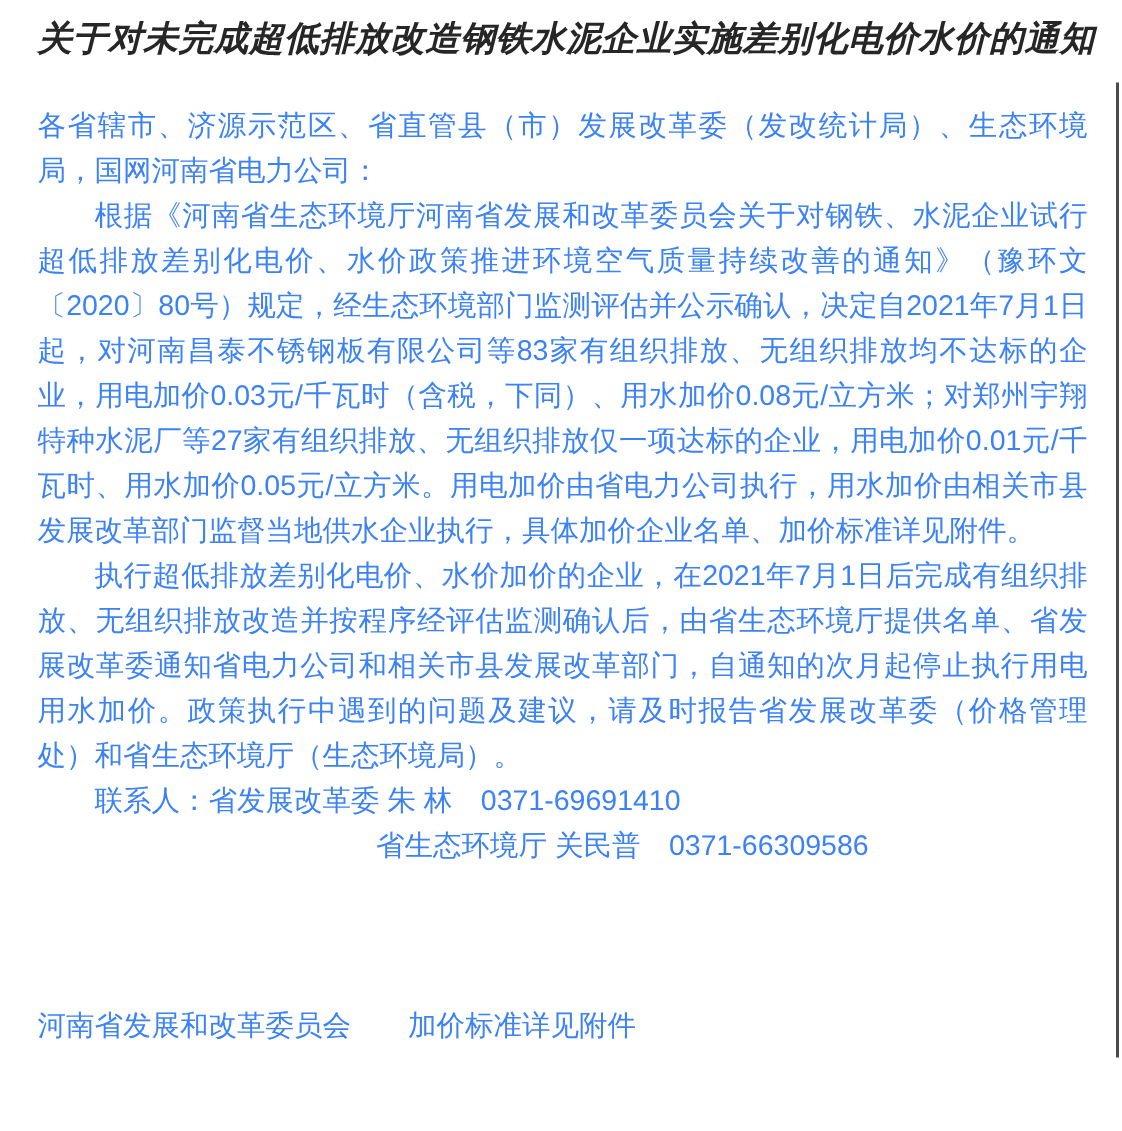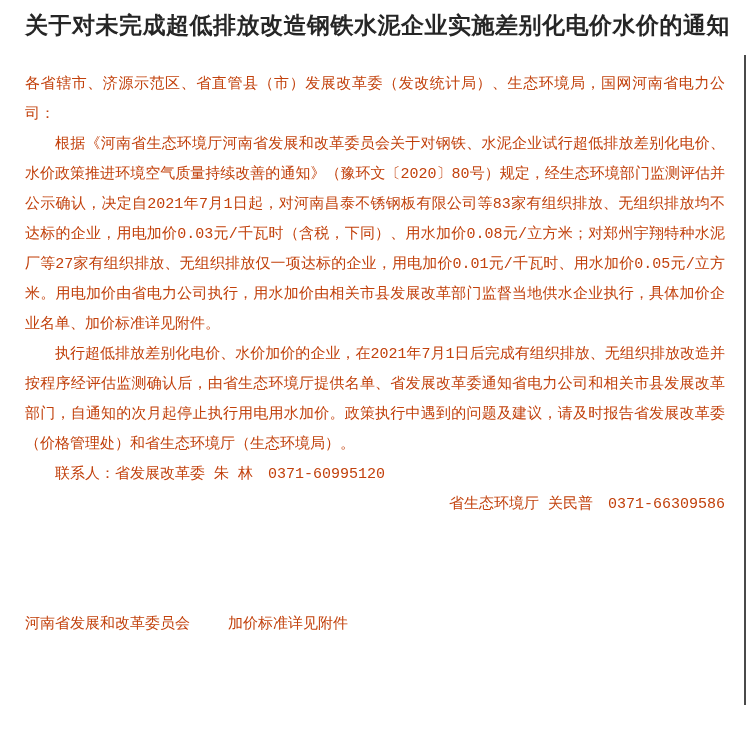--- a/index.html
+++ b/index.html
@@ -21,37 +21,37 @@
   }
   .title {
     font-size: 23px;
     line-height: 34px;
     font-weight: 600;
     color: #262626;
     text-align: center;
     margin: 0 0 28px 0;
     letter-spacing: 0.5px;
     white-space: nowrap;
+    font-style: italic;
   }
   .para {
-    font-size: 15px;
+    font-size: 19px;
     line-height: 30px;
     text-align: justify;
     margin: 0;
-    color: #c2410c;
-    font-family: Liberation Mono, monospace;
+    color: #3b82f6;
   }
   .indent { text-indent: 2em; }
   .contact {
     text-align: left;
     white-space: pre-wrap;
     text-indent: 2em;
   }
   .contact2 {
-    text-align: right;
+    text-align: center;
     white-space: pre-wrap;
     text-indent: 4.2em;
   }
   .attachment { margin-top: 30px; }
   .signature {
     margin-top: 90px;
     text-align: left;
     text-indent: 0;
   }
   .sig-gap {
@@ -73,21 +73,21 @@
 <div class="page">
 
   <h1 class="title">关于对未完成超低排放改造钢铁水泥企业实施差别化电价水价的通知</h1>
 
   <p class="para">各省辖市、济源示范区、省直管县（市）发展改革委（发改统计局）、生态环境局，国网河南省电力公司：</p>
 
   <p class="para indent">根据《河南省生态环境厅河南省发展和改革委员会关于对钢铁、水泥企业试行超低排放差别化电价、水价政策推进环境空气质量持续改善的通知》（豫环文〔2020〕80号）规定，经生态环境部门监测评估并公示确认，决定自2021年7月1日起，对河南昌泰不锈钢板有限公司等83家有组织排放、无组织排放均不达标的企业，用电加价0.03元/千瓦时（含税，下同）、用水加价0.08元/立方米；对郑州宇翔特种水泥厂等27家有组织排放、无组织排放仅一项达标的企业，用电加价0.01元/千瓦时、用水加价0.05元/立方米。用电加价由省电力公司执行，用水加价由相关市县发展改革部门监督当地供水企业执行，具体加价企业名单、加价标准详见附件。</p>
 
   <p class="para indent">执行超低排放差别化电价、水价加价的企业，在2021年7月1日后完成有组织排放、无组织排放改造并按程序经评估监测确认后，由省生态环境厅提供名单、省发展改革委通知省电力公司和相关市县发展改革部门，自通知的次月起停止执行用电用水加价。政策执行中遇到的问题及建议，请及时报告省发展改革委（价格管理处）和省生态环境厅（生态环境局）。</p>
 
-  <p class="para contact">联系人：省发展改革委 朱 林　0371-60995120</p>
+  <p class="para contact">联系人：省发展改革委 朱 林　0371-69691410</p>
 
   <p class="para contact2">省生态环境厅 关民普　0371-66309586</p>
 
 
   <p class="para signature">
     <span>河南省发展和改革委员会</span><span class="sig-gap"></span><span>加价标准详见附件</span>
   </p>
 
 </div>
 

